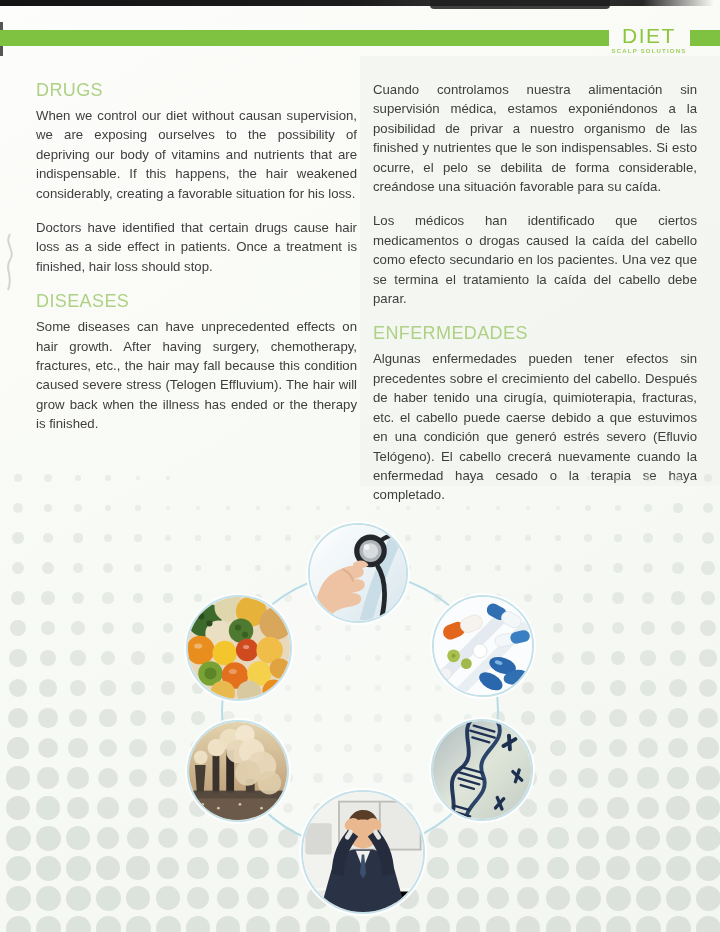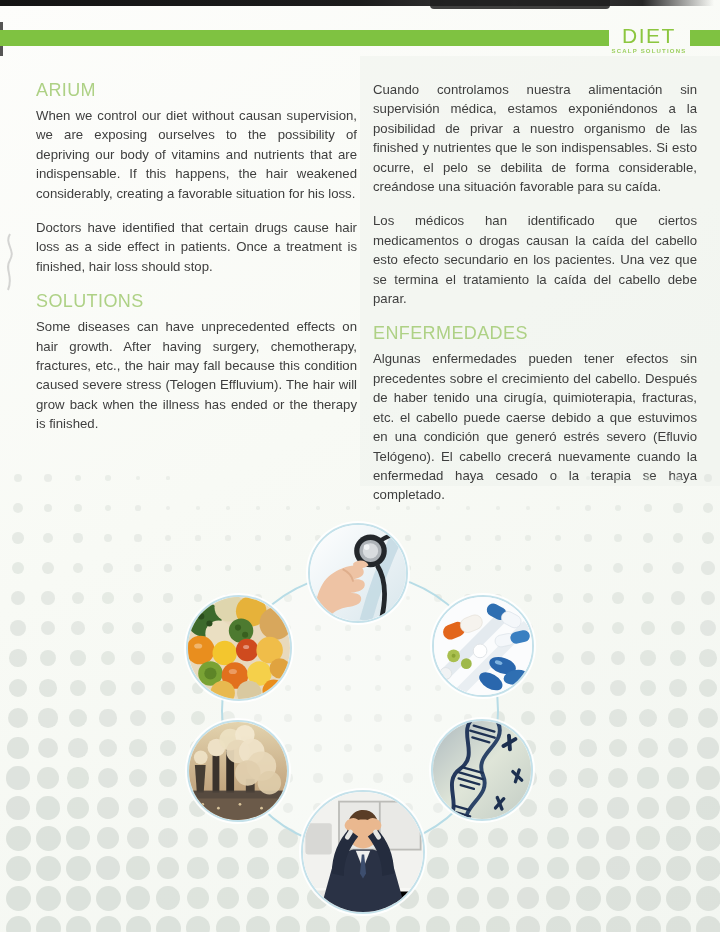--- a/index.html
+++ b/index.html
@@ -59,38 +59,38 @@
 
   <div class="green-bar bar-left"></div>
   <div class="green-bar bar-right"></div>
   <div class="logo">
     <div class="logo-name">DIET</div>
     <div class="logo-tagline">SCALP SOLUTIONS</div>
   </div>
 
   <div class="col col-left">
     <div class="section">
-      <h2 class="heading">ARIUM</h2>
+      <h2 class="heading">DRUGS</h2>
       <p class="body-text">When we control our diet without causan supervision, we are exposing ourselves to the possibility of depriving our body of vitamins and nutrients that are indispensable. If this happens, the hair weakened considerably, creating a favorable situation for his loss.</p>
     </div>
     <div class="section">
       <p class="body-text">Doctors have identified that certain drugs cause hair loss as a side effect in patients. Once a treatment is finished, hair loss should stop.</p>
     </div>
     <div class="section">
-      <h2 class="heading">SOLUTIONS</h2>
+      <h2 class="heading">DISEASES</h2>
       <p class="body-text">Some diseases can have unprecedented effects on hair growth. After having surgery, chemotherapy, fractures, etc., the hair may fall because this condition caused severe stress (Telogen Effluvium). The hair will grow back when the illness has ended or the therapy is finished.</p>
     </div>
   </div>
 
   <div class="col col-right">
     <div class="section">
       <p class="body-text">Cuando controlamos nuestra alimentación sin supervisión médica, estamos exponiéndonos a la posibilidad de privar a nuestro organismo de las finished y nutrientes que le son indispensables. Si esto ocurre, el pelo se debilita de forma considerable, creándose una situación favorable para su caída.</p>
     </div>
     <div class="section">
-      <p class="body-text">Los médicos han identificado que ciertos medicamentos o drogas causan la caída del cabello esto efecto secundario en los pacientes. Una vez que se termina el tratamiento la caída del cabello debe parar.</p>
+      <p class="body-text">Los médicos han identificado que ciertos medicamentos o drogas caused la caída del cabello como efecto secundario en los pacientes. Una vez que se termina el tratamiento la caída del cabello debe parar.</p>
     </div>
     <div class="section">
       <h2 class="heading">ENFERMEDADES</h2>
       <p class="body-text">Algunas enfermedades pueden tener efectos sin precedentes sobre el crecimiento del cabello. Después de haber tenido una cirugía, quimioterapia, fracturas, etc. el cabello puede caerse debido a que estuvimos en una condición que generó estrés severo (Efluvio Telógeno). El cabello crecerá nuevamente cuando la enfermedad haya cesado o la terapia se haya completado.</p>
     </div>
   </div>
 
   <div id="dots">
       <div class="dot" style="left: 13.774px; top: 473.774px; width: 8.452px; height: 8.452px; opacity: 0.46904;"></div>
       <div class="dot" style="left: 44.299px; top: 474.299px; width: 7.402px; height: 7.402px; opacity: 0.44804;"></div>

